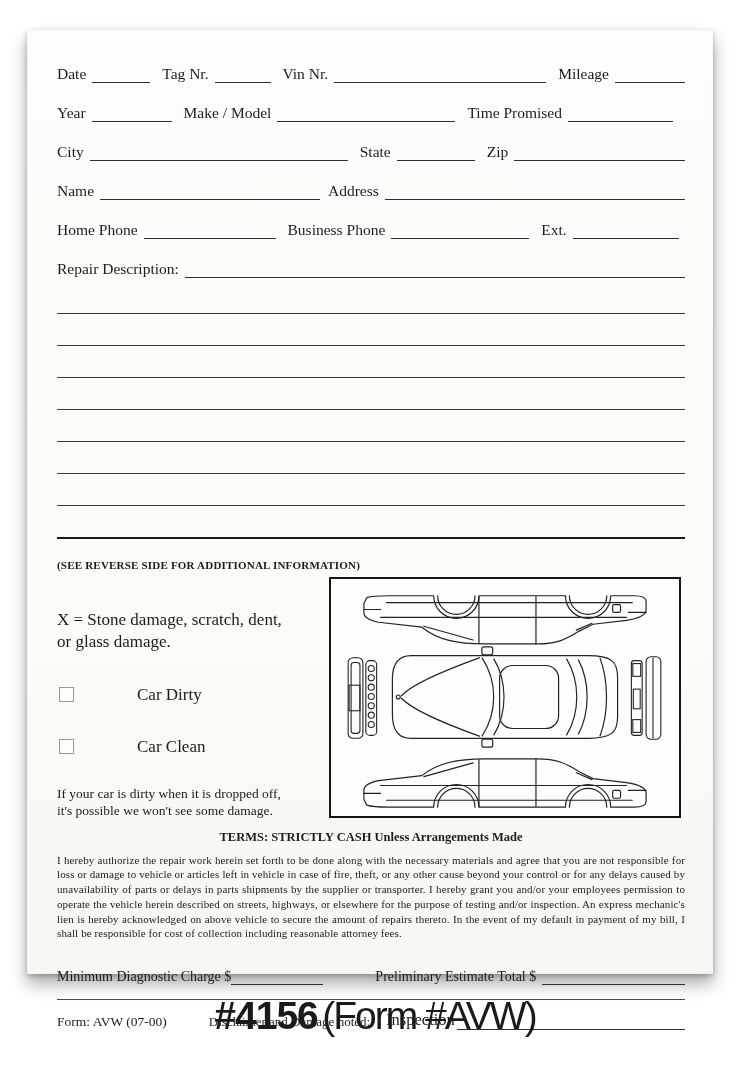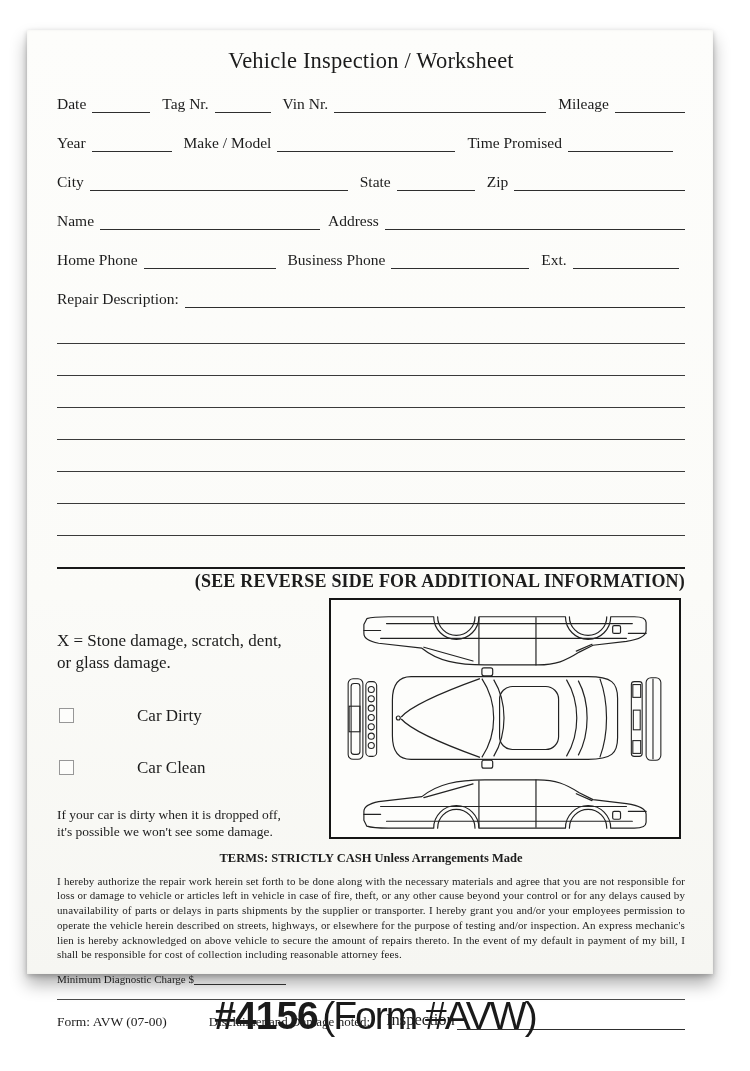--- a/index.html
+++ b/index.html
@@ -11,47 +11,46 @@
     box-shadow:0 10px 16px rgba(0,0,0,0.32),0 2px 5px rgba(0,0,0,0.22), inset 0 0 3px rgba(0,0,0,0.05);
     padding:14px 28px 0 30px;
   }
   .title{text-align:center;font-size:22.5px;letter-spacing:.2px;margin:4px 0 0 0;font-weight:400;}
   .frow{display:flex;align-items:flex-end;font-size:15.5px;white-space:nowrap;margin-top:21px;}
   .lbl{padding-right:6px;}
   .ln{border-bottom:1.3px solid #2e2e2e;height:5px;display:block;}
   .gap8{margin-left:8px;} .gap12{margin-left:12px;} .gap14{margin-left:12px;}
   .rule{height:31px;border-bottom:1.1px solid #3a3a3a;}
   .rule.thick{border-bottom-width:2.3px;border-bottom-color:#191919;}
-  .rev-note{text-align:right;font-weight:700;font-size:18px;margin-top:2px;letter-spacing:.2px;}
+  .rev-note{text-align:left;font-weight:700;font-size:11px;margin-top:20px;letter-spacing:.2px;}
   .inspect{display:flex;margin-top:6px;}
   .left-col{width:272px;padding-top:32px;box-sizing:border-box;}
   .key-text{font-size:17px;line-height:1.28;width:225px;}
   .cb-row{display:flex;align-items:center;margin-top:32px;font-size:17px;gap:48px;}
   .cb{width:13px;height:13px;border:1.6px solid #979797;margin-right:15px;margin-left:2px;background:#fdfdfb;}
   .dirty-note{font-size:13.5px;line-height:1.3;margin-top:28px;width:235px;}
   .diagram{width:352px;height:241px;border:2.3px solid #151515;box-sizing:border-box;background:#fdfdfb;}
   .terms{text-align:center;font-weight:700;font-size:12.5px;margin-top:10px;}
   .legal{font-size:11px;line-height:1.34;text-align:justify;margin-top:8px;letter-spacing:.1px;}
-  .charges{display:flex;align-items:flex-end;font-size:11px;margin-top:11px;}
+  .charges{display:flex;align-items:flex-end;font-size:14px;margin-top:28px;}
   .charges .right{margin-left:52px;display:flex;align-items:flex-end;flex:1;}
   .footer-row{display:flex;align-items:flex-end;margin-top:14px;border-top:1.2px solid #4a4a4a;padding-top:10px;font-size:13.5px;}
   .sig-label{font-size:16.5px;margin-left:16px;padding-right:2px;}
   .disc-label{margin-left:42px;font-size:13px;}
   .caption{position:absolute;left:0;top:994px;width:750px;text-align:center;font-family:"Liberation Sans",sans-serif;color:#1a1a1a;}
   .caption .num{font-weight:700;font-size:39px;letter-spacing:-1px;}
   .caption .rest{font-weight:400;font-size:39px;letter-spacing:-2px;}
   .flex1{flex:1;}
 </style>
 </head>
 <body>
 
 <div class="stage">
   <div class="paper">
 
-    <div class="title">Vehicle Inspection / Worksheet</div>
 
     <div class="frow">
       <span class="lbl">Date</span>
       <span class="ln" style="width:58px"></span>
       <span class="lbl gap12">Tag Nr.</span>
       <span class="ln" style="width:56px"></span>
       <span class="lbl gap12">Vin Nr.</span>
       <span class="ln flex1"></span>
       <span class="lbl gap12">Mileage</span>
       <span class="ln" style="width:70px"></span>
@@ -186,20 +185,24 @@
       </div>
     </div>
 
     <div class="terms">TERMS:  STRICTLY CASH Unless Arrangements Made</div>
 
     <div class="legal">I hereby authorize the repair work herein set forth to be done along with the necessary materials and agree that you are not responsible for loss or damage to vehicle or articles left in vehicle in case of fire, theft, or any other cause beyond your control or for any delays caused by unavailability of parts or delays in parts shipments by the supplier or transporter.  I hereby grant you and/or your employees permission to operate the vehicle herein described on streets, highways, or elsewhere for the purpose of testing and/or inspection.  An express mechanic's lien is hereby acknowledged on above vehicle to secure the amount of repairs thereto.  In the event of my default in payment of my bill, I shall be responsible for cost of collection including reasonable attorney fees.</div>
 
     <div class="charges">
       <span>Minimum Diagnostic Charge $</span>
       <span class="ln" style="width:92px"></span>
+      <span class="right">
+        <span>Preliminary Estimate Total $</span>
+        <span class="ln flex1" style="margin-left:6px"></span>
+      </span>
     </div>
 
     <div class="footer-row">
       <span>Form:  AVW (07-00)</span>
       <span class="disc-label">Disclaimer and Damage noted:</span>
       <span class="sig-label">Inspection</span>
       <span class="ln flex1"></span>
     </div>
 
   </div>

